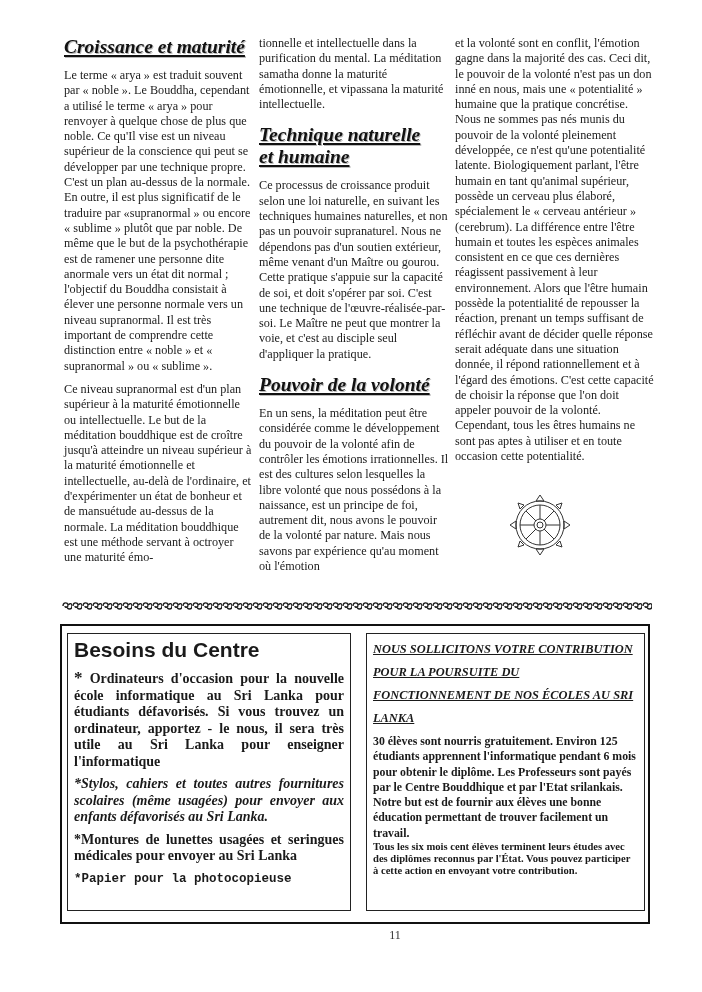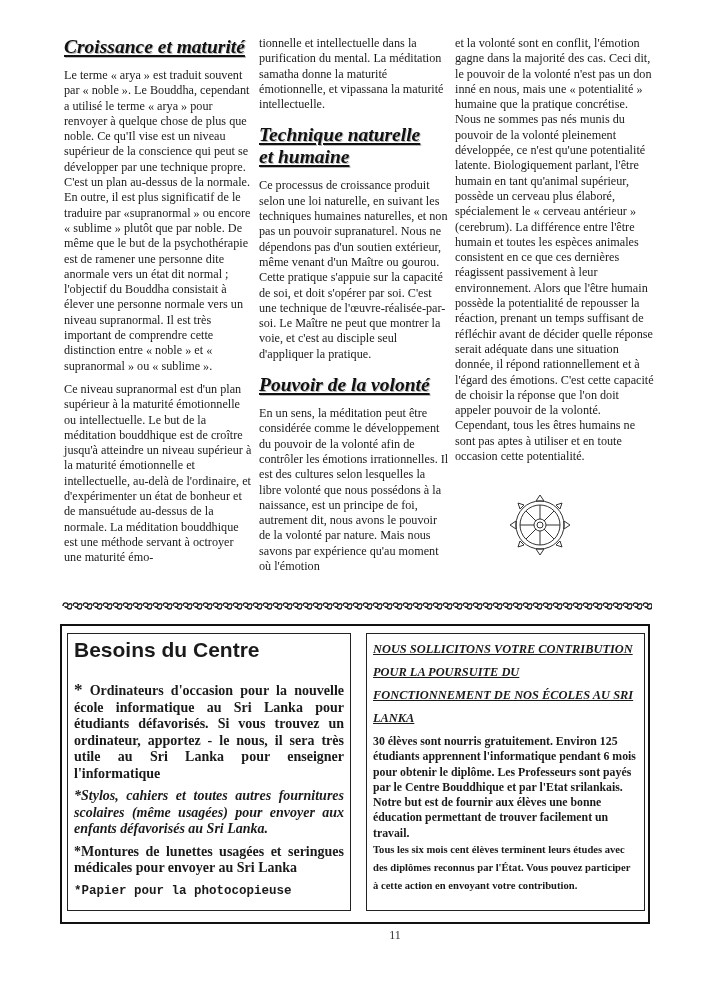--- a/index.html
+++ b/index.html
@@ -7,29 +7,29 @@
   .col { position:absolute; font-size:12.2px; line-height:15.3px; }
   .col p { margin:0 0 8px 0; }
   .h2 { font-family:Liberation Serif, serif; font-style:italic; font-weight:bold; font-size:19.5px; line-height:22px; text-decoration:underline; text-decoration-thickness:1.5px; text-underline-offset:2px; margin:0 0 10px 0; color:#111; text-shadow:1px 1px 0 #bbb; }
   #col1 { left:64px; top:36px; width:190px; }
   #col2 { left:259px; top:36px; width:190px; }
   #col3 { left:455px; top:36px; width:200px; }
   #wheel { position:absolute; left:505px; top:490px; width:70px; height:70px; }
   #ornament { position:absolute; left:62px; top:600px; width:590px; height:12px; overflow:hidden; white-space:nowrap; font-family:"DejaVu Serif", serif; font-size:10px; line-height:12px; letter-spacing:-1px; font-weight:bold; color:#222; }
   #outer-box { position:absolute; left:60px; top:624px; width:590px; height:300px; border:2.5px solid #111; box-sizing:border-box; }
   #left-box { position:absolute; left:67px; top:633px; width:284px; height:278px; border:1.5px solid #222; box-sizing:border-box; padding:4px 6px; font-family:"Liberation Serif", serif; font-weight:bold; font-size:14px; line-height:16.5px; }
-  #left-box .title { font-family:"Liberation Sans", sans-serif; font-weight:bold; font-size:21px; line-height:24px; margin:0 0 20px 0; }
+  #left-box .title { font-family:"Liberation Sans", sans-serif; font-weight:bold; font-size:21px; line-height:24px; margin:0 0 8px 0; }
   #left-box p { margin:0 0 6px 0; text-align:justify; }
   #left-box .star { font-size:17px; }
   #left-box .ital { font-style:italic; }
   #left-box .small { font-size:12.5px;font-family:Liberation Mono, monospace; }
   #right-box { position:absolute; left:366px; top:633px; width:279px; height:278px; border:1.5px solid #222; box-sizing:border-box; padding:4px 6px; font-family:"Liberation Serif", serif; font-weight:bold; font-size:11.8px; line-height:15.3px; }
   #right-box .rtitle { font-style:italic; font-size:12.4px; line-height:23px; text-align:left; text-decoration:underline; margin:0 0 4px 0; }
   #right-box p { margin:0; }
-  #right-box .small { font-size:10.6px; line-height:18px; }
+  #right-box .small { font-size:10.6px; line-height:12px; }
   #page-number { position:absolute; left:0; width:702px; top:928px; text-align:center; font-size:12px; font-family:"Liberation Serif", serif; color:#333;padding-left:44px; }
 </style>
 </head>
 <body>
 
 <div id="col1" class="col">
   <div class="h2">Croissance et maturité</div>
   <p>Le terme « arya » est traduit souvent par « noble ». Le Bouddha, cependant a utilisé le terme « arya » pour renvoyer à quelque chose de plus que noble. Ce qu'Il vise est un niveau supérieur de la conscience qui peut se développer par une technique propre. C'est un plan au-dessus de la normale. En outre, il est plus significatif de le traduire par «supranormal » ou encore « sublime » plutôt que par noble. De même que le but de la psychothérapie est de ramener une personne dite anormale vers un état dit normal ; l'objectif du Bouddha consistait à élever une personne normale vers un niveau supranormal. Il est très important de comprendre cette distinction entre « noble » et « supranormal » ou « sublime ».</p>
   <p>Ce niveau supranormal est d'un plan supérieur à la maturité émotionnelle ou intellectuelle. Le but de la méditation bouddhique est de croître jusqu'à atteindre un niveau supérieur à la maturité émotionnelle et intellectuelle, au-delà de l'ordinaire, et d'expérimenter un état de bonheur et de mansuétude au-dessus de la normale. La méditation bouddhique est une méthode servant à octroyer une maturité émo-</p>
 </div>

